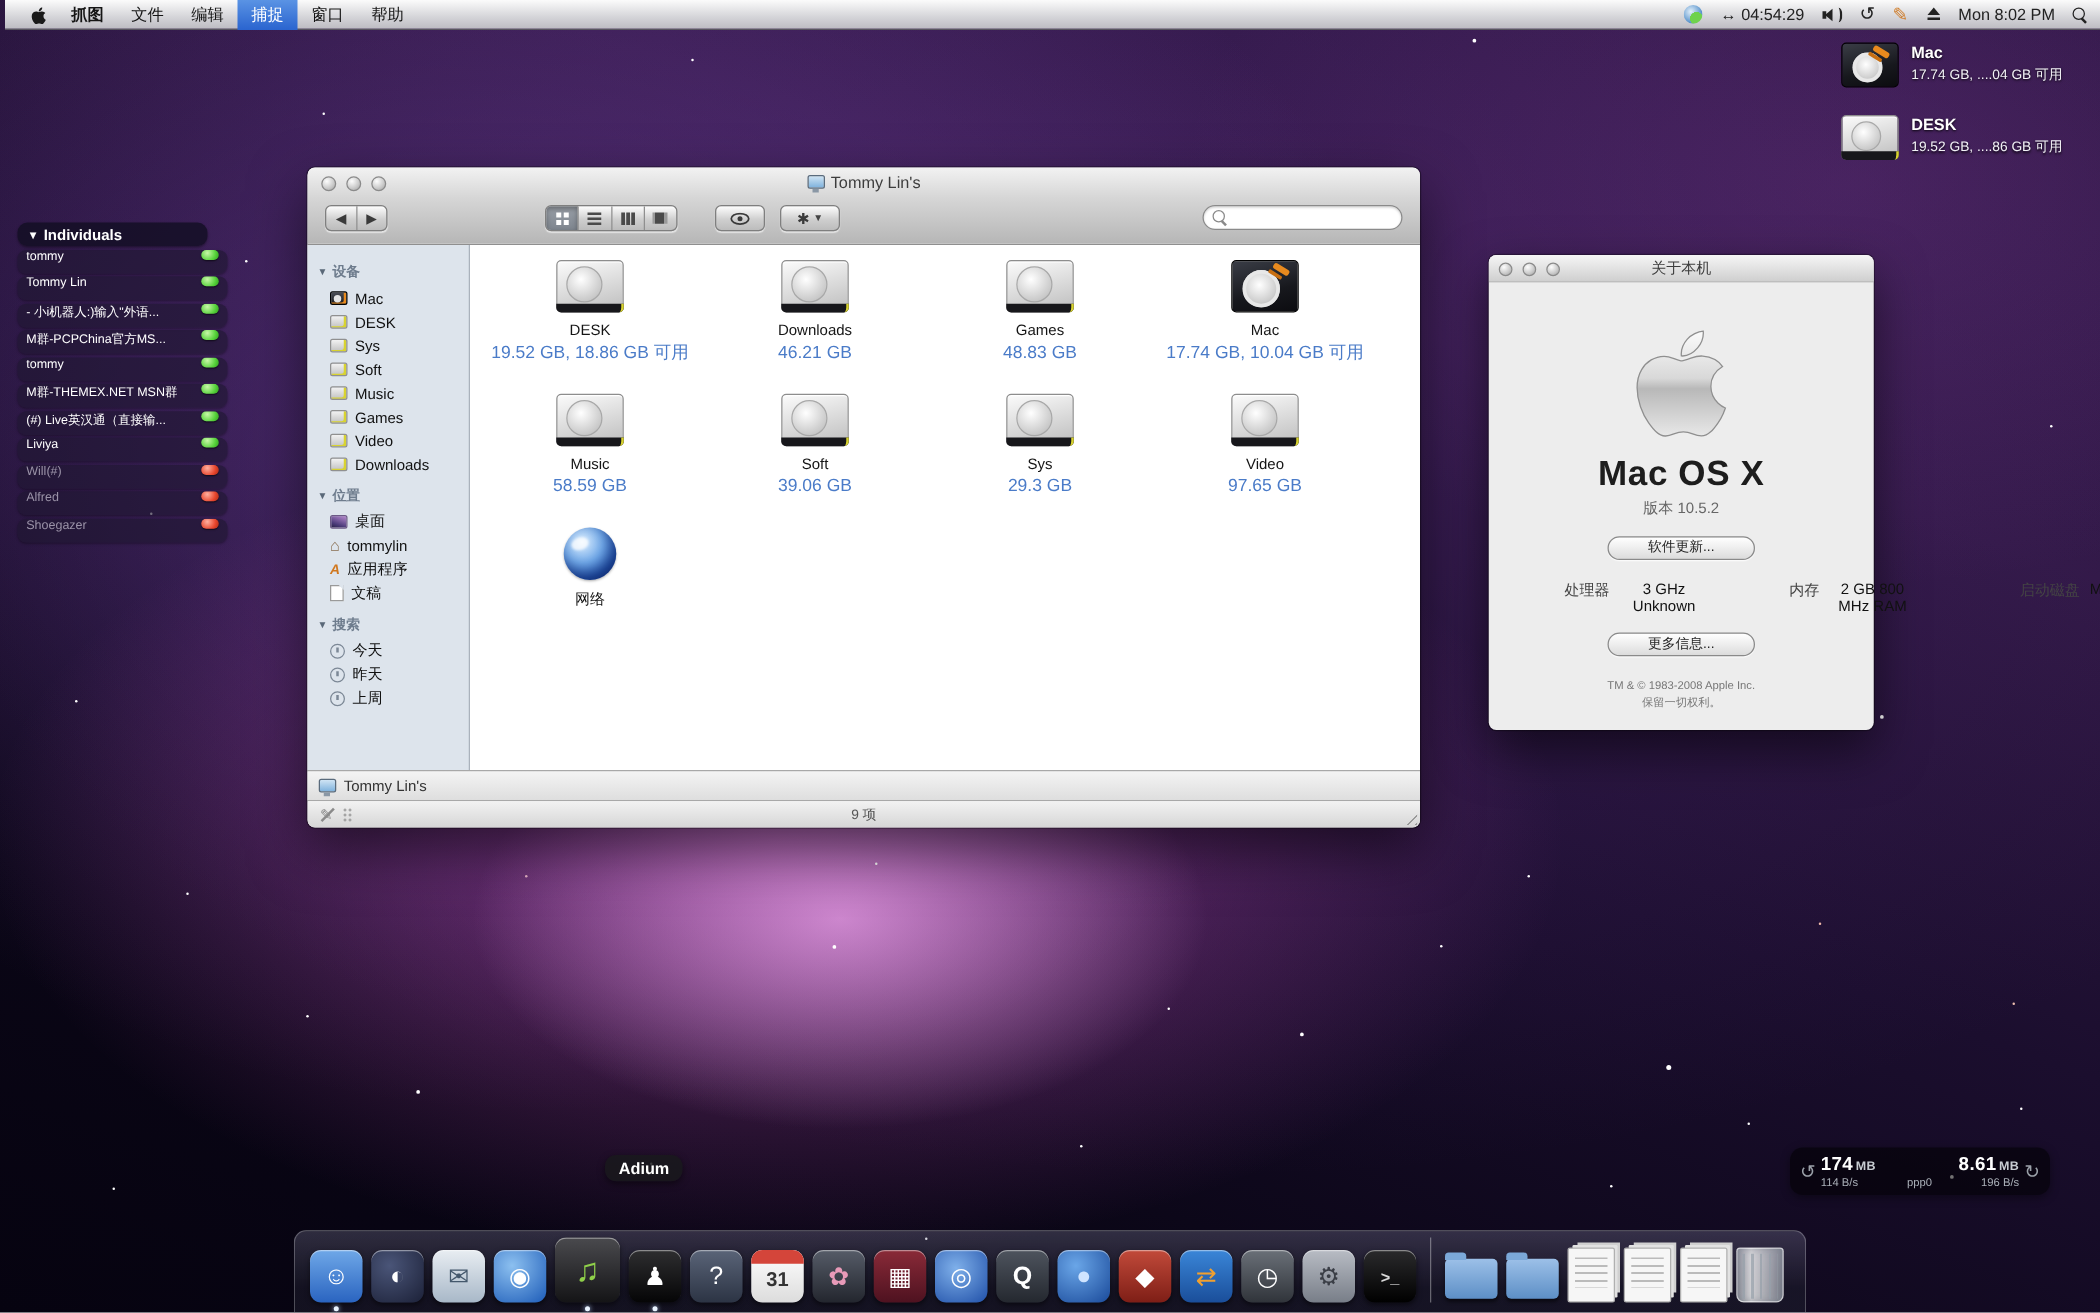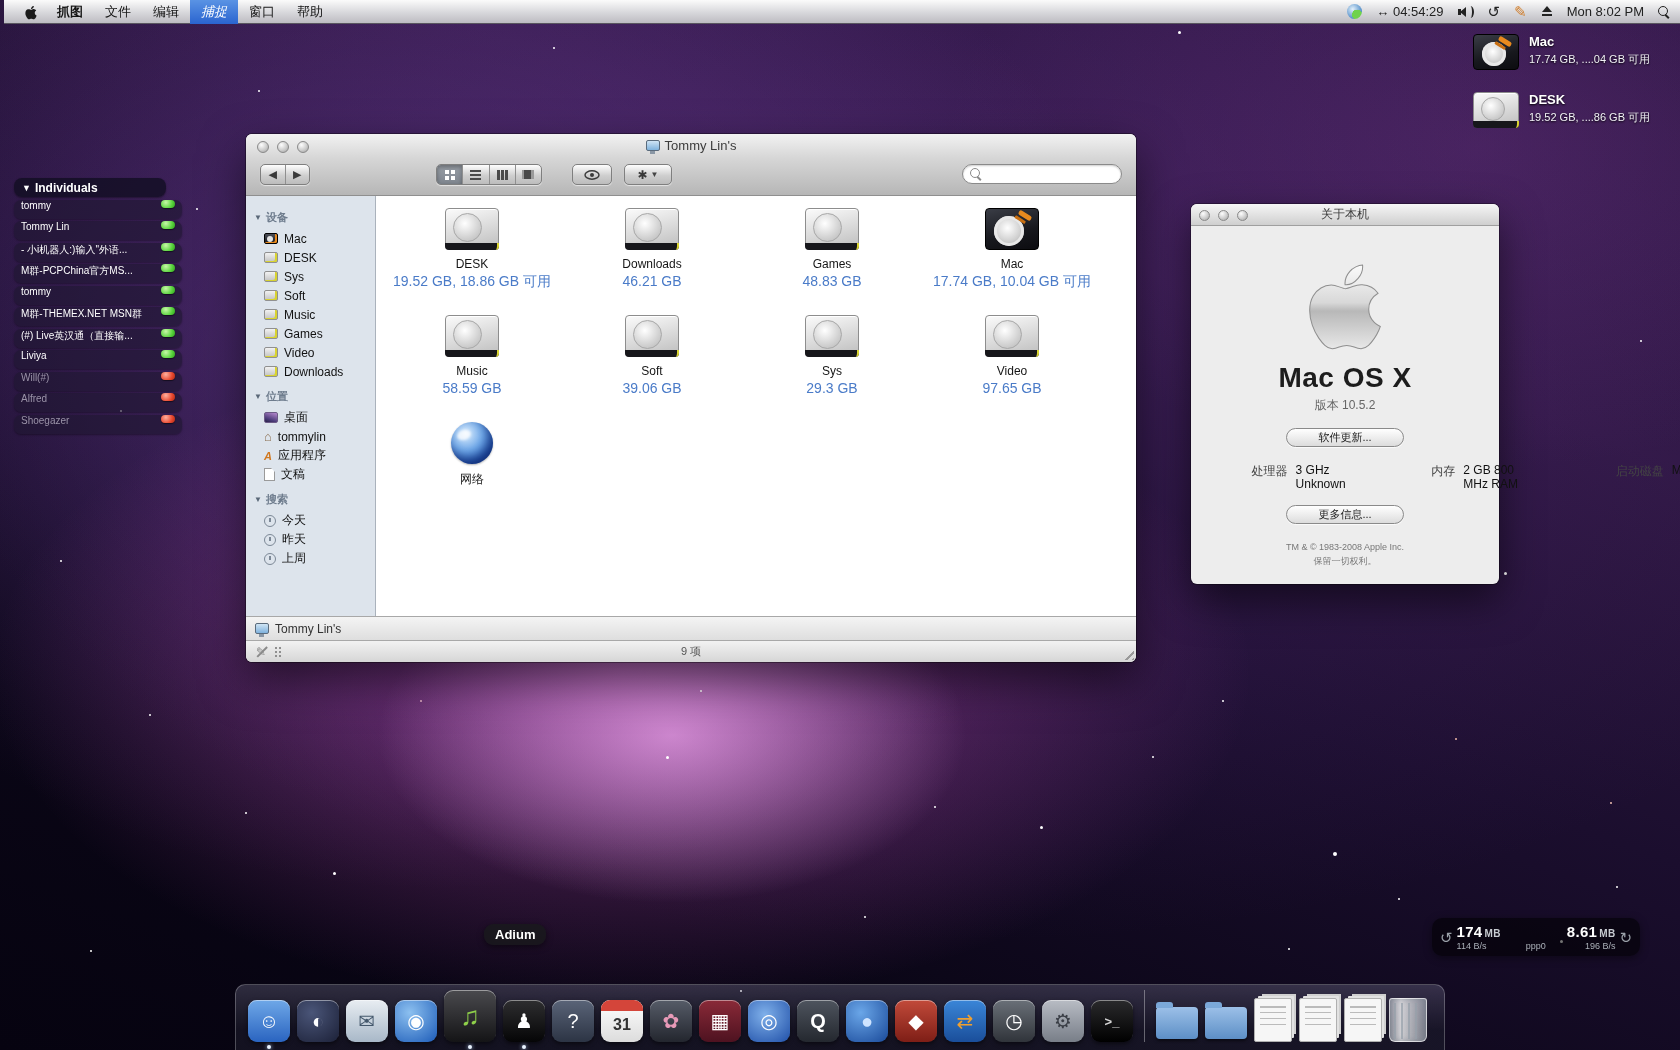--- a/index.html
+++ b/index.html
@@ -29,21 +29,21 @@
   .stars .s27{left:836px;top:640px}.stars .s28{left:1050px;top:470px}.stars .s29{left:90px;top:950px}
   .stars .s30{left:740px;top:990px}.stars .s31{left:1288px;top:948px}
 
   
   .menubar { position:absolute; left:4px; top:0; width:1680px; height:24px;
     background:linear-gradient(#fbfbfb,#d4d4d8 60%,#bdbcc2); border-bottom:1px solid #59565f;
     display:flex; align-items:center; font-size:13px; color:#151515; z-index:50; }
   .menubar .apple { width:30px; display:flex; justify-content:center; align-items:center; margin-left:12px; }
   .menubar .m-item { padding:0 11px; height:24px; display:flex; align-items:center; }
   .menubar .m-item.app { font-weight:bold; }
-  .menubar .m-item.active { background:linear-gradient(#5a93e4,#2a64cf); color:#fff;font-style:italic; }
+  .menubar .m-item.active { background:linear-gradient(#5a93e4,#2a64cf); color:#fff; }
   .menubar .spacer { flex:1; }
   .mb-right { display:flex; align-items:center; gap:14px; margin-right:14px; color:#222; }
   .mb-right .txt { font-size:13px; }
   .adium-menu-icon { width:15px; height:15px; border-radius:50%;
     background:radial-gradient(circle at 68% 72%, #6fd24d 0 34%, rgba(0,0,0,0) 36%),
                radial-gradient(circle at 38% 35%, #e4f1fb, #4e8cc8 70%, #2b5f96); }
   .glyph14 { font-size:15px; line-height:1; }
   .pencil { color:#d07f2e; font-size:15px; }
   .eject { position:relative; width:12px; height:12px; }
   .eject:before { content:""; position:absolute; left:1px; top:0; border-left:5px solid transparent;
@@ -198,21 +198,21 @@
   .a-title .t { position:absolute; width:100%; text-align:center; font-size:12px; color:#3d3d3d; }
   .a-body { text-align:center; }
   .a-apple { margin:26px auto 4px; width:88px; height:102px; }
   .a-osname { font-size:28px; font-weight:bold; color:#1d1d1d; letter-spacing:.5px; }
   .a-ver { font-size:12px; color:#666; margin-top:3px; }
   .cap-btn { display:inline-block; margin-top:14px; width:118px; height:19px; line-height:17px; font-size:11px; color:#222;
     border:1px solid #8a8a8a; border-radius:10px; background:linear-gradient(#ffffff,#dcdcdc); box-shadow:0 1px 1px rgba(255,255,255,.8); }
   .a-rows { margin-top:16px; display:flex; flex-direction:row; gap:13px; font-size:12px; }
   .a-row { display:flex; }
   .a-row .lb { width:118px; text-align:right; color:#444; }
-  .a-row .vl { margin-left:8px; color:#111; text-align:left; }
+  .a-row .vl { margin-left:8px; color:#111; text-align:center; }
   .a-copy { margin-top:17px; font-size:9px; color:#777; line-height:1.5; }
 
   
   .dock { position:absolute; left:50%; transform:translateX(-50%); bottom:0; width:1210px; height:66px;
     background:linear-gradient(rgba(150,150,180,0.28), rgba(30,30,45,0.55) 70%);
     border:1px solid rgba(255,255,255,0.25); border-bottom:0; border-radius:10px 10px 0 0;
     display:flex; align-items:flex-end; gap:7px; padding:0 12px 8px; z-index:30; }
   .d-ic { position:relative; width:42px; height:42px; border-radius:9px; flex:none;
     display:flex; align-items:center; justify-content:center; color:#fff; font-size:20px;
     box-shadow:inset 0 1px 0 rgba(255,255,255,.45), 0 2px 4px rgba(0,0,0,.5); }

